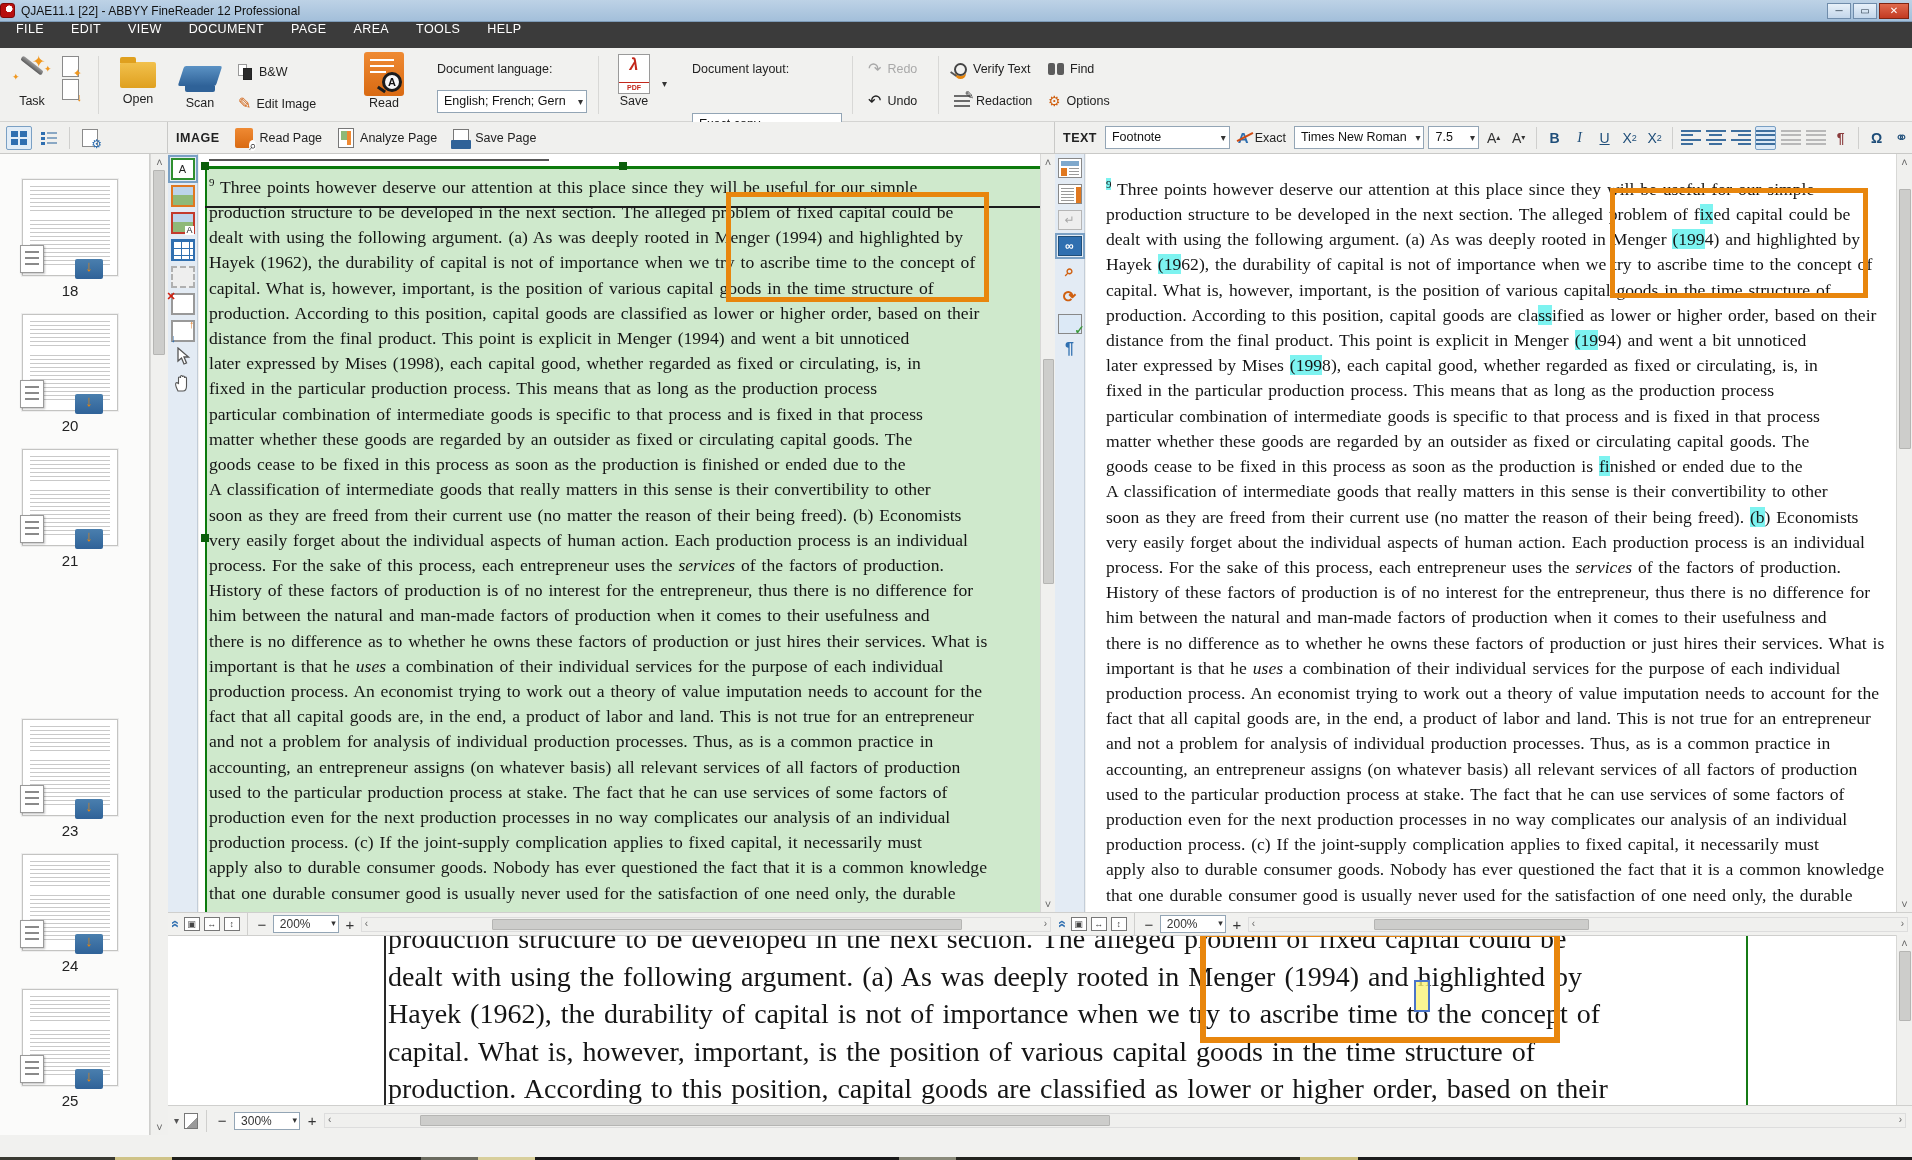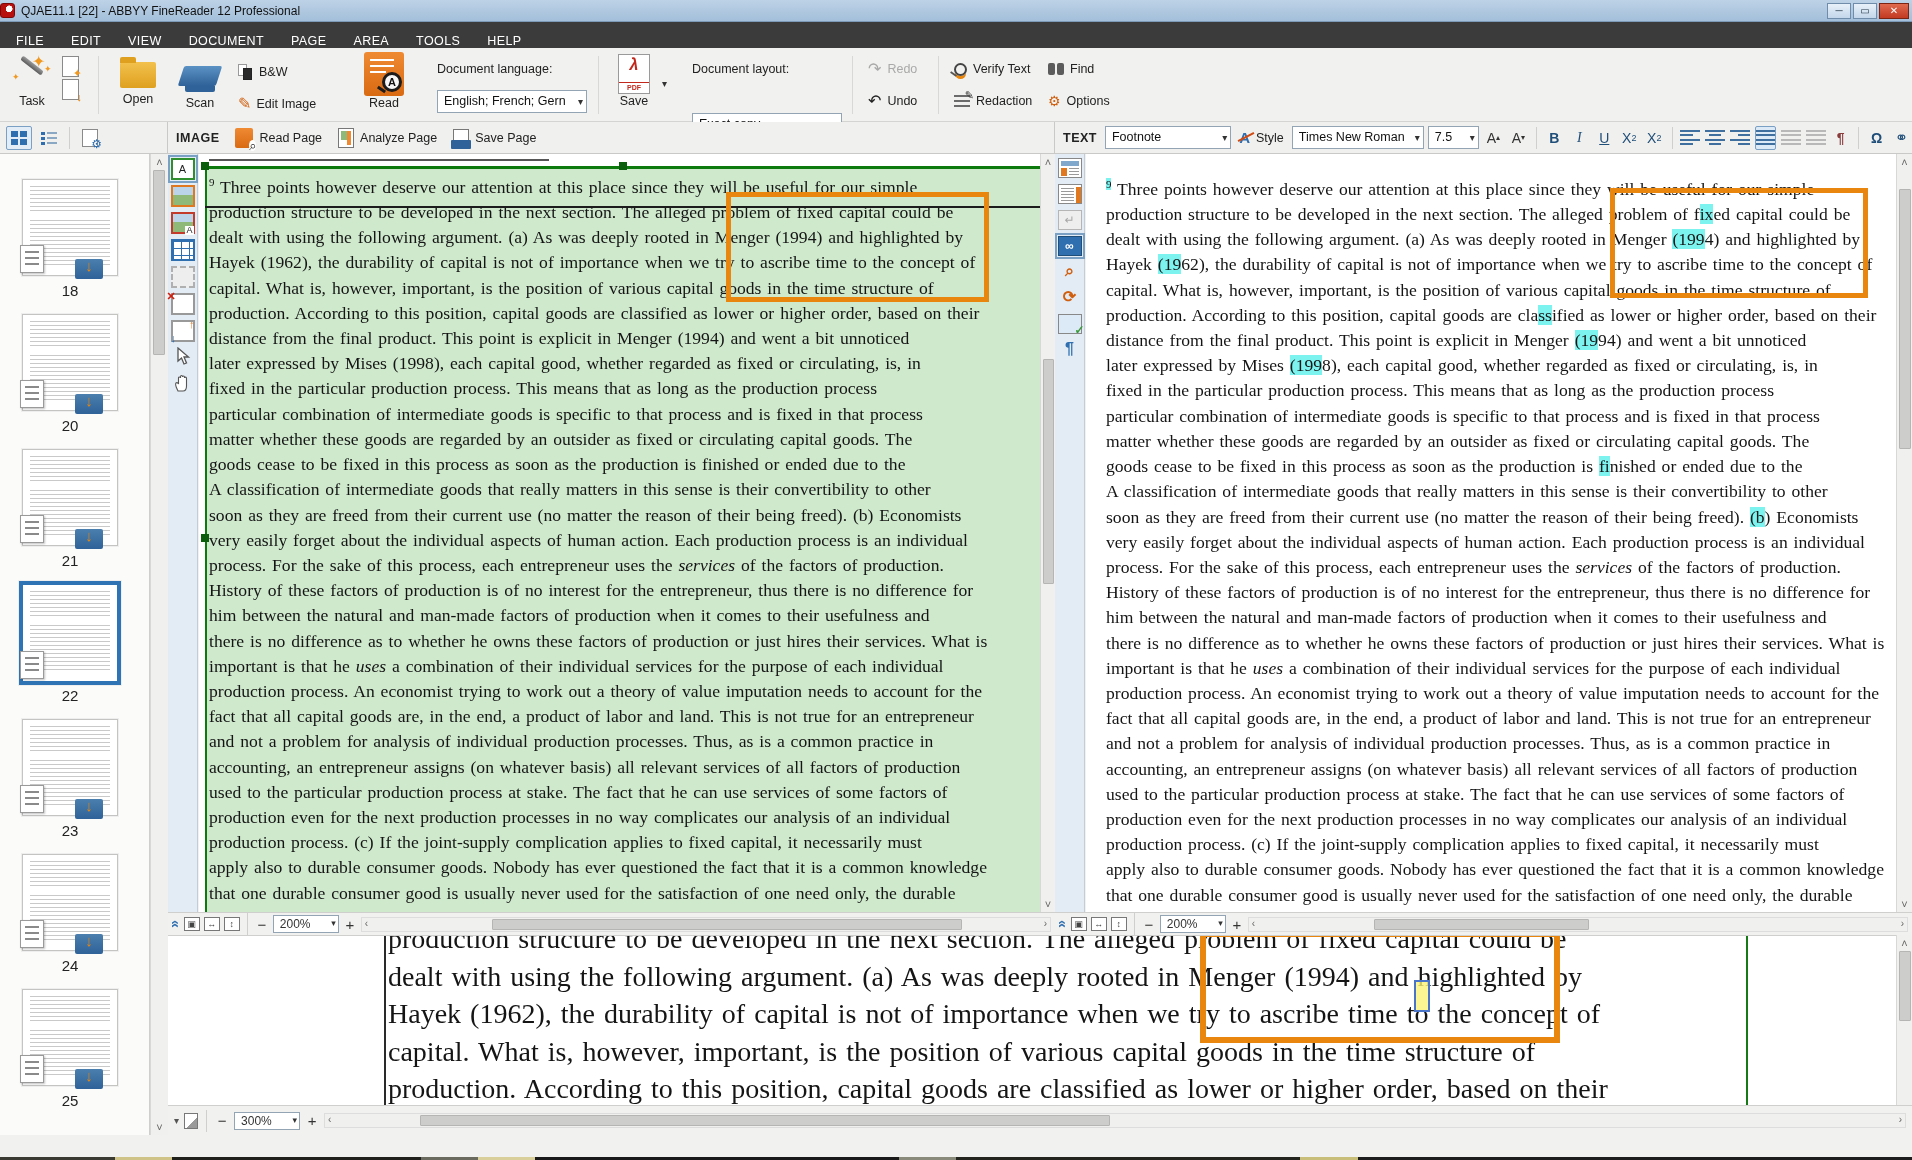--- a/index.html
+++ b/index.html
@@ -10,21 +10,21 @@
 
   
   .titlebar{top:0;left:0;width:1912px;height:22px;background:linear-gradient(#bdd2e6,#a3bfda);display:flex;align-items:center;border-bottom:1px solid #7d9bb8;}
   .applogo{width:15px;height:15px;border-radius:3px;background:radial-gradient(circle at 62% 38%, #fff 0 30%, #b80f0f 31%);border:1px solid #7d0808;margin-right:6px;}
   .apptitle{font-size:12px;color:#111;}
   .winbtns{position:absolute;right:3px;top:3px;display:flex;gap:2px;}
   .winbtn{width:24px;height:16px;border:1px solid #6f8cab;background:linear-gradient(#e8f1fa,#c3d6ea);font-size:10px;line-height:14px;text-align:center;color:#234;}
   .winbtn.close{background:linear-gradient(#e06a4e,#c23a22);color:#fff;border-color:#7e2412;width:30px;}
 
   
-  .menubar{top:22px;left:0;width:1912px;height:26px;background:#3b3b3b;display:flex;align-items:flex-end;gap:27px;padding-left:16px;}
+  .menubar{top:22px;left:0;width:1912px;height:26px;background:#3b3b3b;display:flex;align-items:flex-start;gap:27px;padding-left:16px;}
   .menuitem{color:#fff;font-size:12.5px;letter-spacing:.4px;}
 
   
   .toolbar{top:48px;left:0;width:1912px;height:74px;background:#f1f1ef;border-bottom:1px solid #d4d4d2;}
   .tb-sep{position:absolute;top:8px;width:1px;height:58px;background:#d8d8d6;}
   .tb-label{font-size:12.5px;color:#222;}
   .bigbtn{position:absolute;text-align:center;font-size:12.5px;color:#222;}
   .wand{position:relative;width:40px;height:40px;margin:0 auto;}
   .wand .rod{position:absolute;left:7px;top:9px;width:26px;height:5px;background:linear-gradient(#9a9a9a,#5c5c5c);transform:rotate(38deg);border-radius:2px;}
   .wand .st{position:absolute;color:#f09820;font-size:13px;}
@@ -345,21 +345,21 @@
         <span class="msave"></span>
         <span>Save Page</span>
       </div>
   </div>
 
   <div class="abs hdr hdr-text">
     <span class="hdr-title">TEXT</span>
     <div class="dd" style="width:130px;margin-left:4px;"><span>Footnote</span><span class="arr">▾</span></div>
     <div class="hdrbtn" style="margin-left:4px;">
         <span class="stylea">A</span>
-        <span>Style</span>
+        <span>Exact</span>
       </div>
     <div class="dd" style="width:136px;margin-left:4px;"><span>Times New Roman</span><span class="arr">▾</span></div>
     <div class="dd" style="width:52px;"><span>7.5</span><span class="arr">▾</span></div>
     <div class="fmtbtn">
         <span style="color:#333;">A</span>
         <span style="font-size:8px;color:#333;">▴</span>
       </div>
     <div class="fmtbtn">
         <span style="color:#333;">A</span>
         <span style="font-size:8px;color:#333;">▾</span>
@@ -451,28 +451,20 @@
         <div class="thumb-num">20</div>
       </div>
       <div class="thumb-cell" style="top: 295px;">
         <div class="thumb-page">
           <div class="mini mini1"></div>
           <div class="mini mini2"></div>
           <div class="badge-text"></div>
           <div class="badge-read">↓</div>
         </div>
         <div class="thumb-num">21</div>
-      </div>
-      <div class="thumb-cell" style="top: 430px;">
-        <div class="thumb-page sel">
-          <div class="mini mini1"></div>
-          <div class="mini mini2"></div>
-          <div class="badge-text"></div>
-        </div>
-        <div class="thumb-num">22</div>
       </div>
       <div class="thumb-cell" style="top: 565px;">
         <div class="thumb-page">
           <div class="mini mini1"></div>
           <div class="mini mini2"></div>
           <div class="badge-text"></div>
           <div class="badge-read">↓</div>
         </div>
         <div class="thumb-num">23</div>
       </div>

